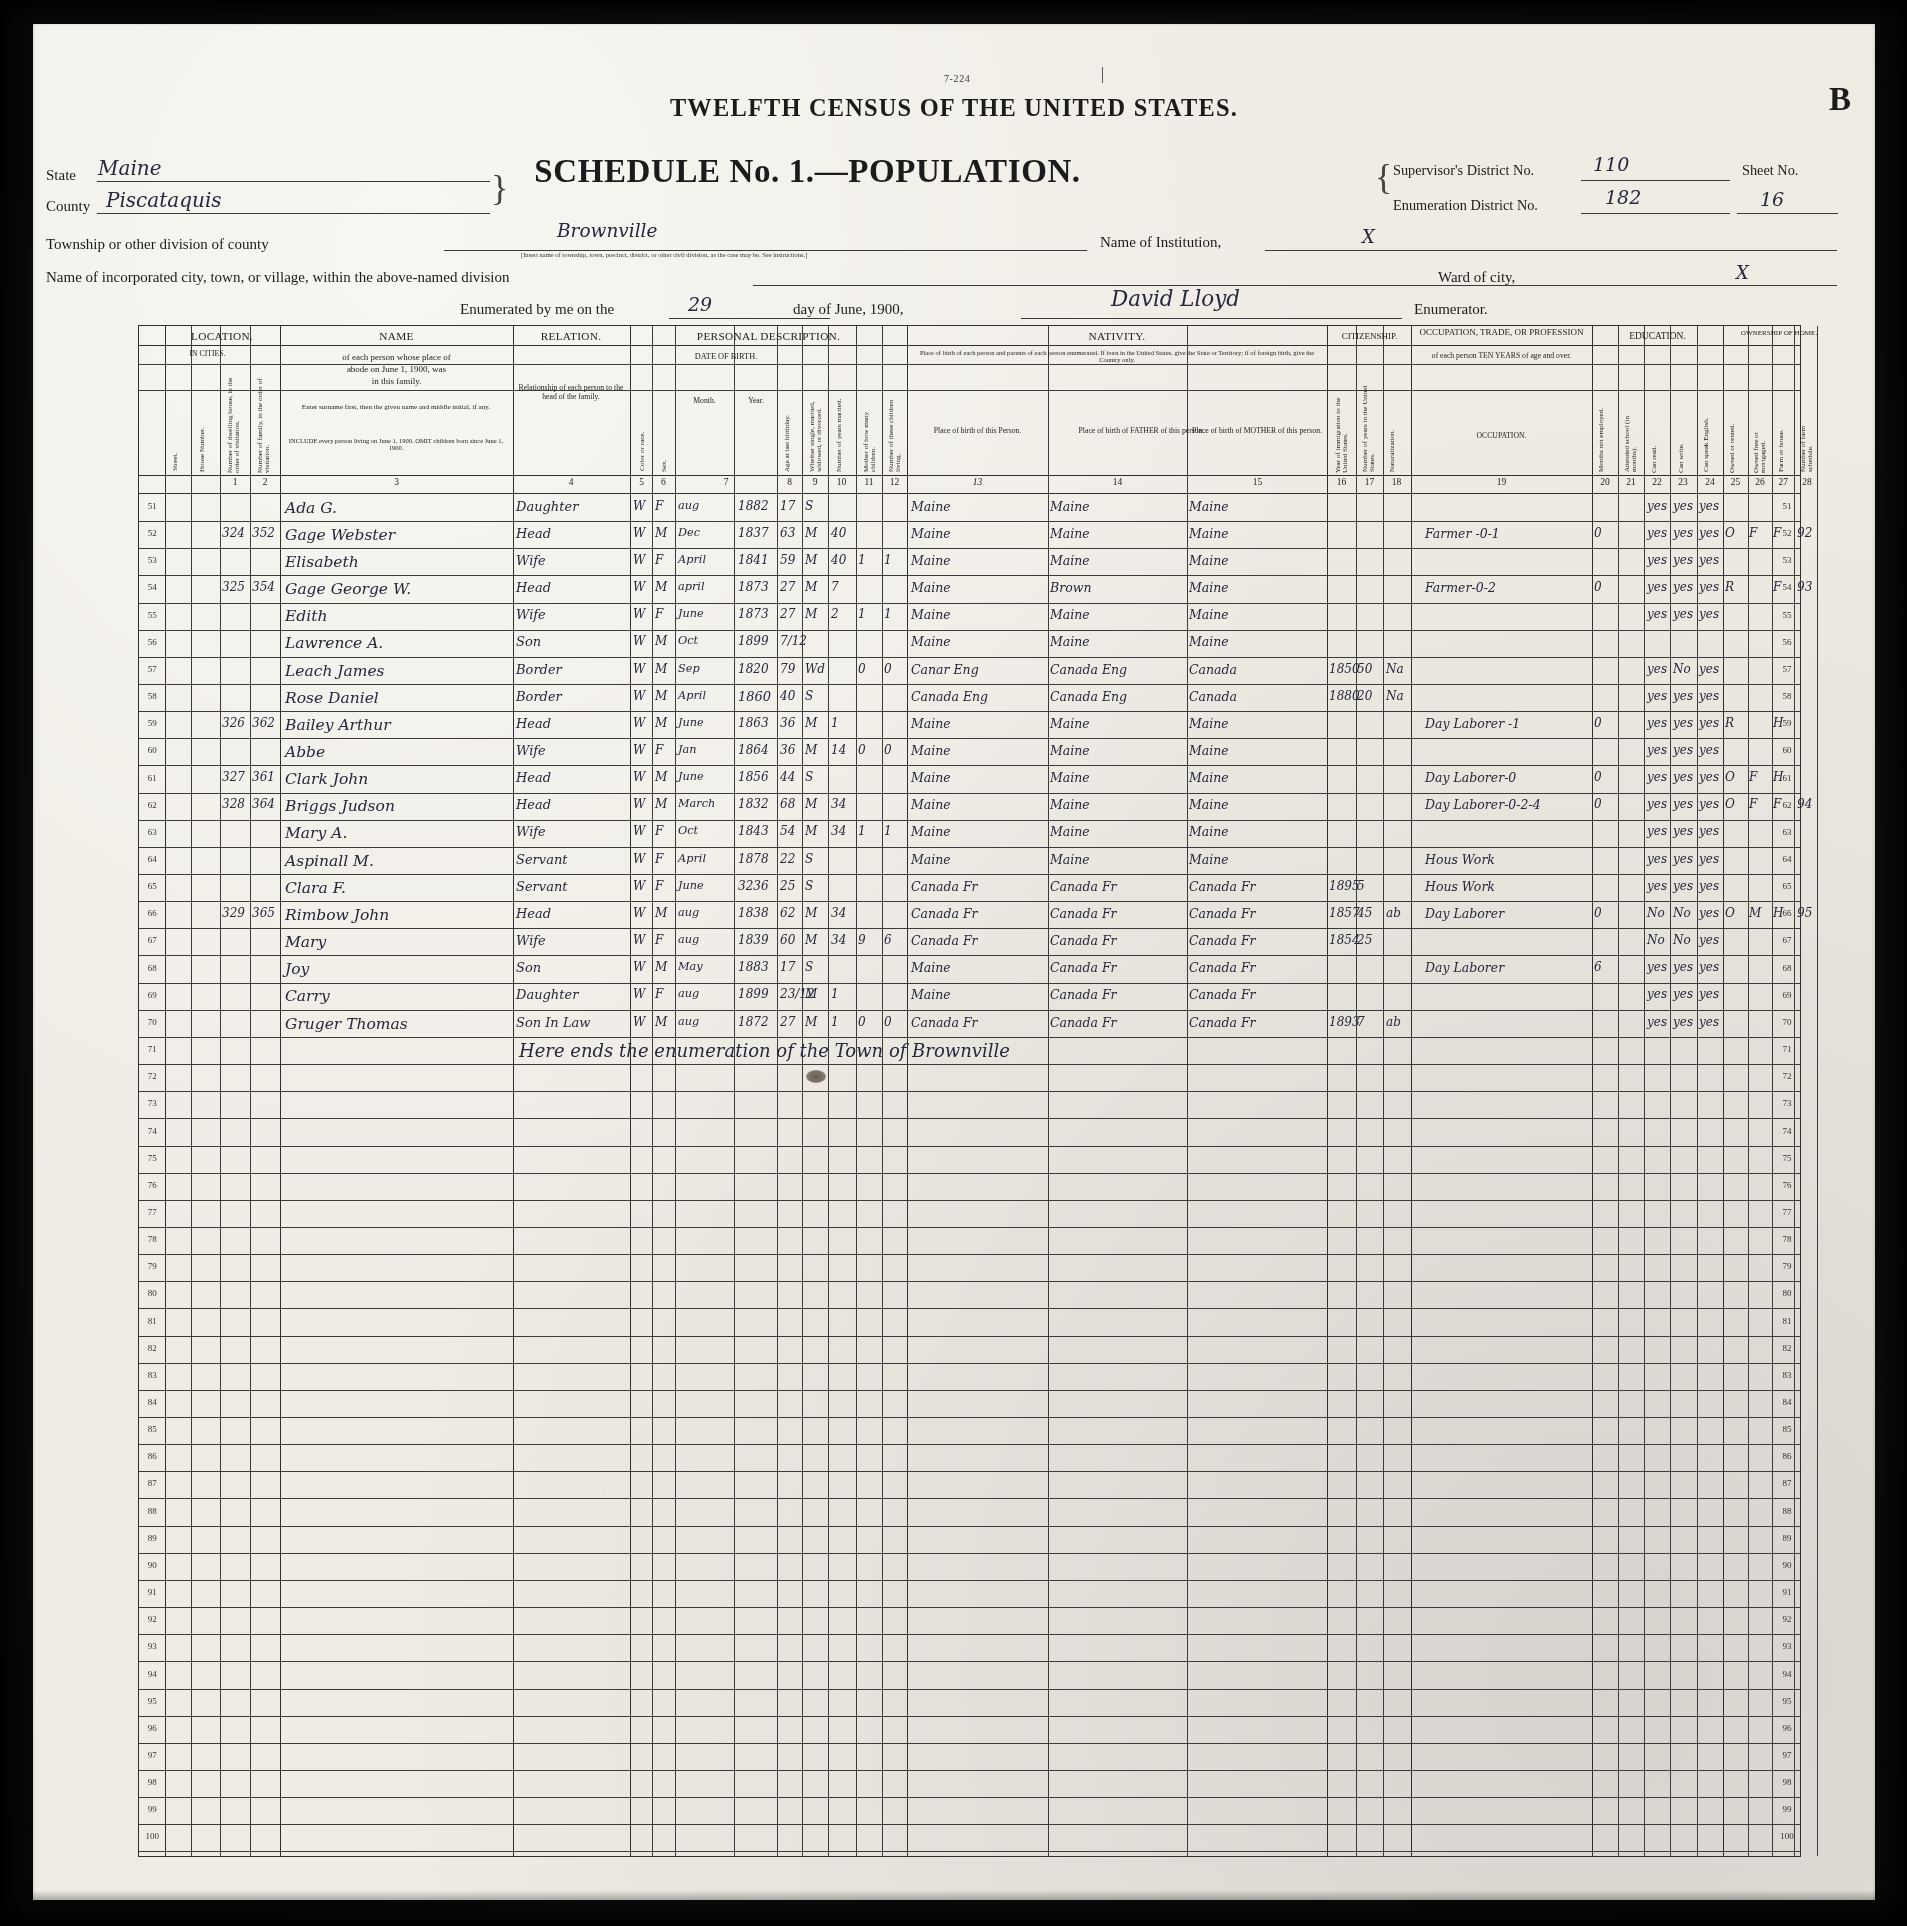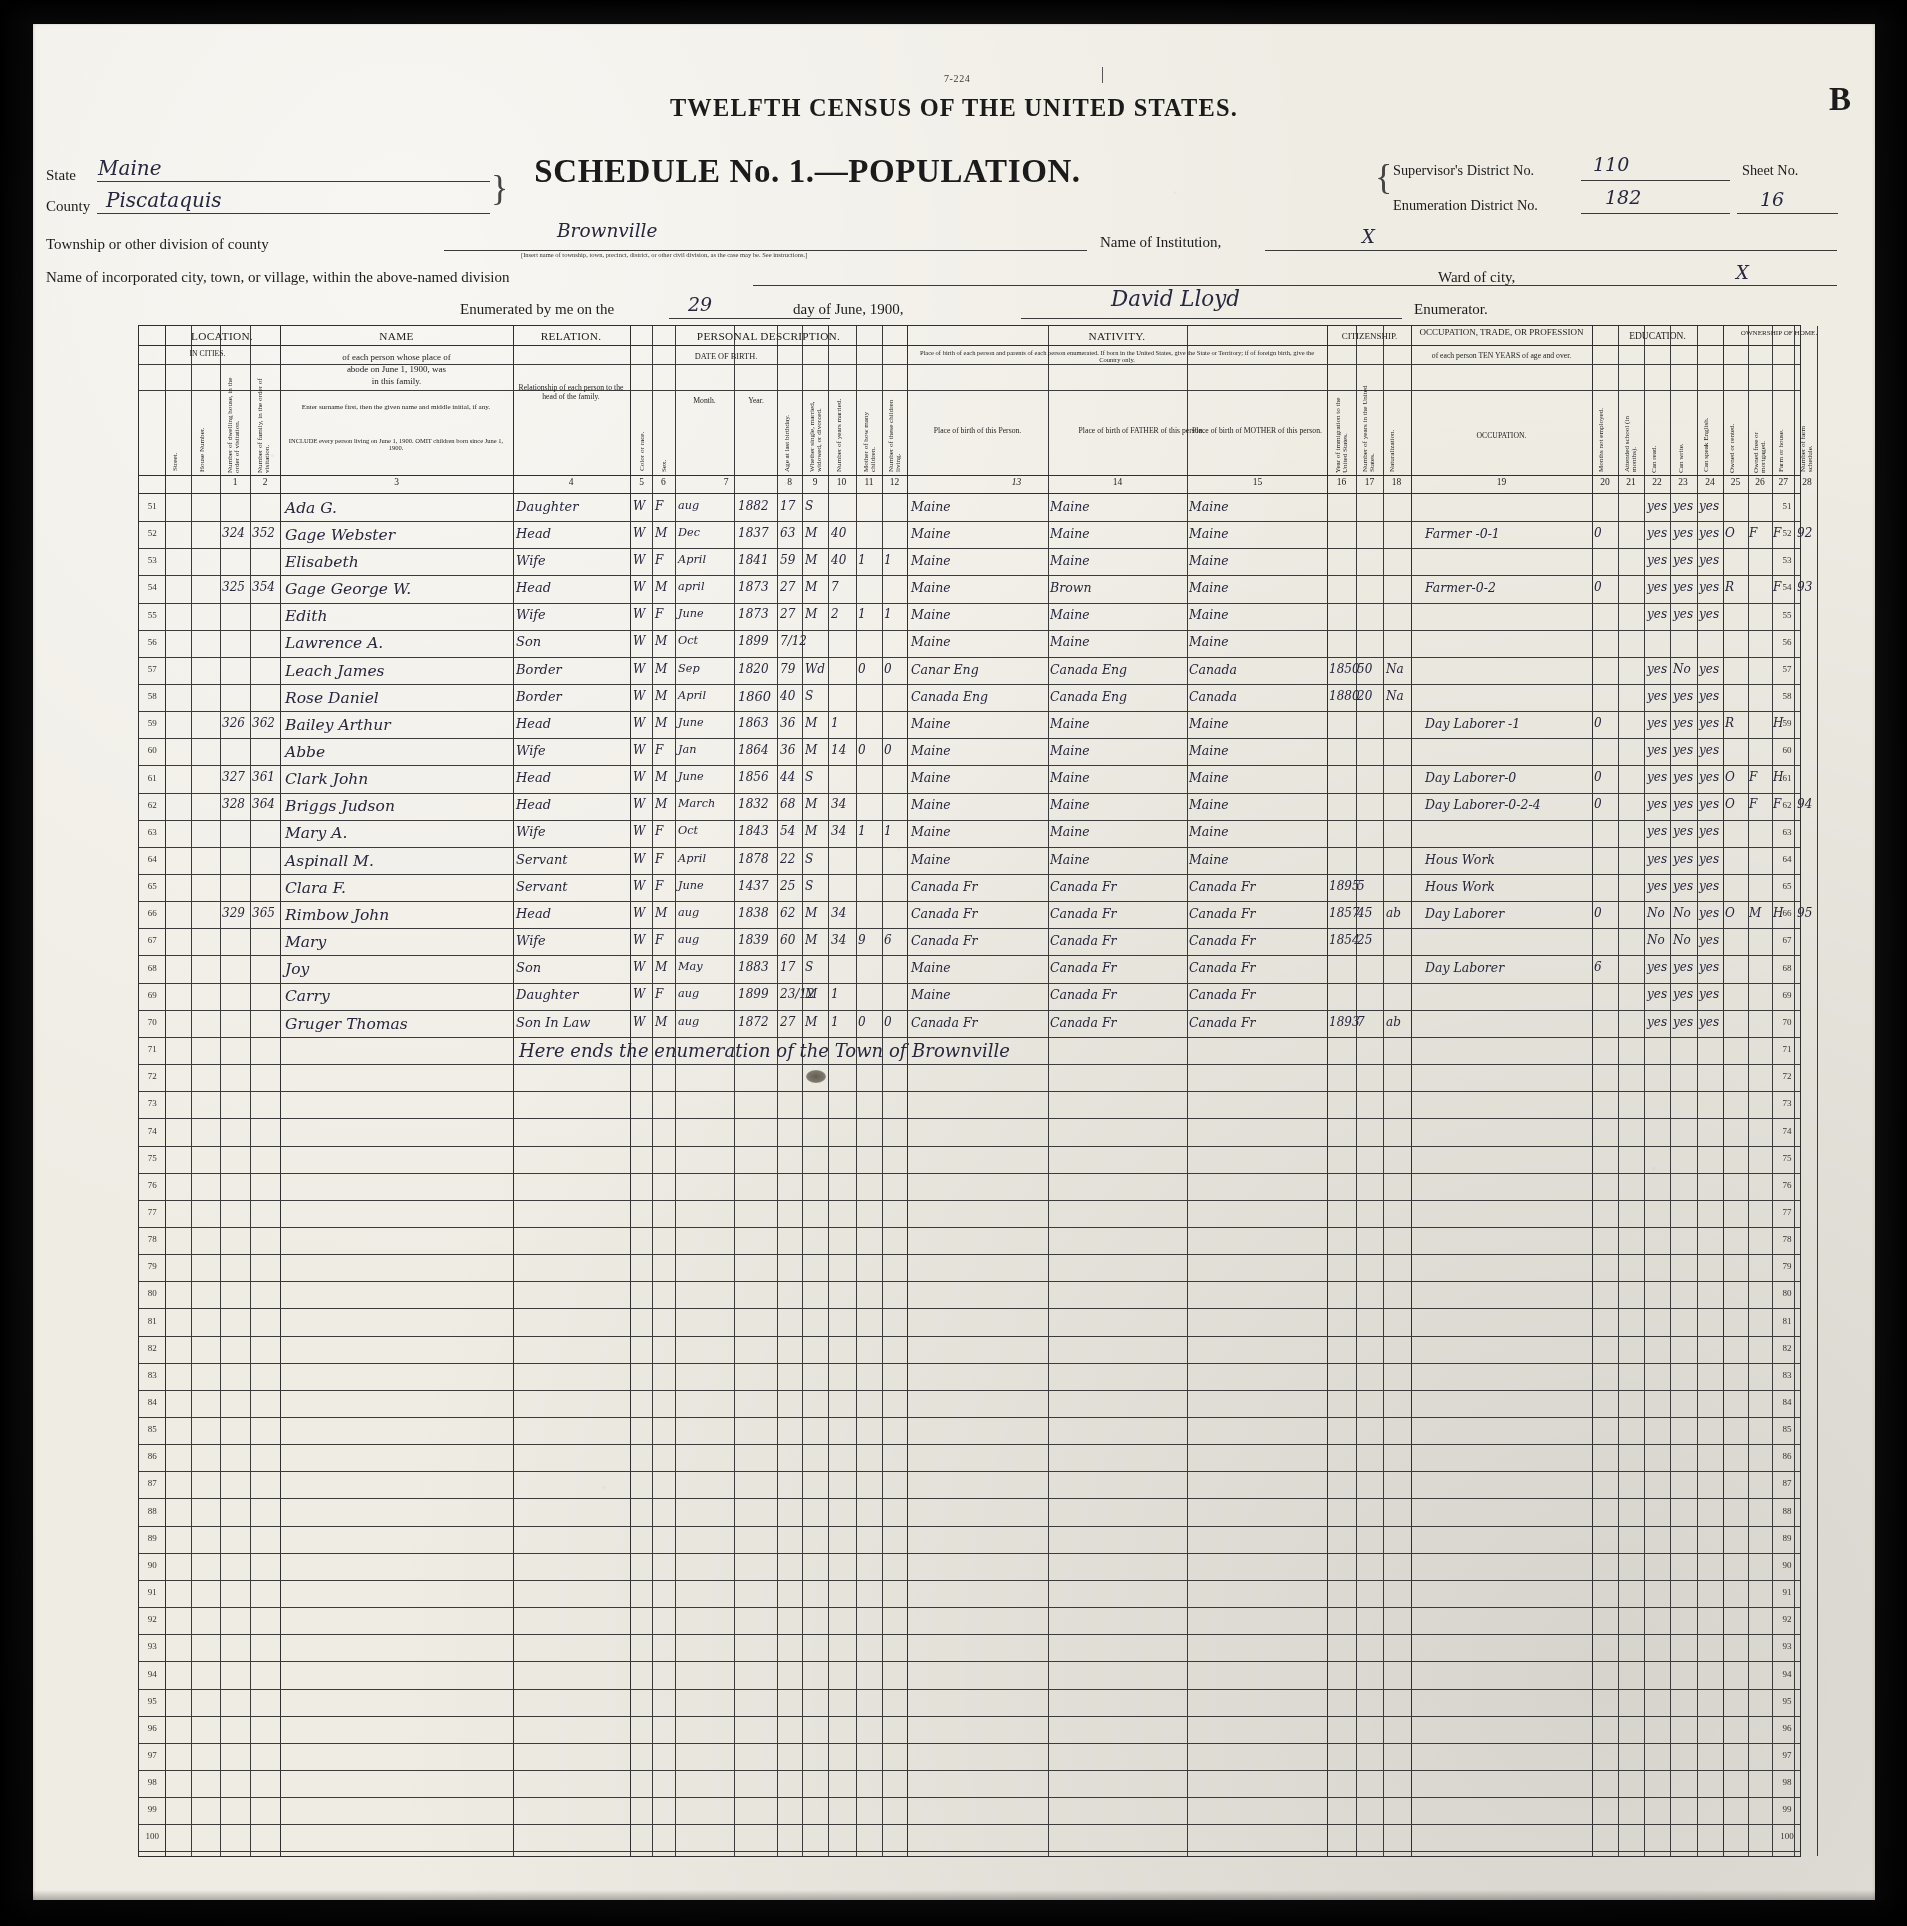--- a/index.html
+++ b/index.html
@@ -231,21 +231,21 @@
     <div class="num" style="left:142px;top:151px;width:231px;">3</div>
     <div class="num" style="left:375px;top:151px;width:114px;">4</div>
     <div class="num" style="left:492px;top:151px;width:21.4px;">5</div>
     <div class="num" style="left:513px;top:151px;width:22.6px;">6</div>
     <div class="num" style="left:537px;top:151px;width:100px;">7</div>
     <div class="num" style="left:638px;top:151px;width:25px;">8</div>
     <div class="num" style="left:663px;top:151px;width:26px;">9</div>
     <div class="num" style="left:689px;top:151px;width:27px;">10</div>
     <div class="num" style="left:717px;top:151px;width:26px;">11</div>
     <div class="num" style="left:743px;top:151px;width:25px;">12</div>
-    <div class="num" style="left:808px;top:151px;width:139px;font-style:italic;">13</div>
+    <div class="num" style="left:769px;top:151px;width:139px;font-style:italic;">13</div>
     <div class="num" style="left:909px;top:151px;width:139px;">14</div>
     <div class="num" style="left:1048px;top:151px;width:141px;">15</div>
     <div class="num" style="left:1188px;top:151px;width:29px;">16</div>
     <div class="num" style="left:1217px;top:151px;width:27px;">17</div>
     <div class="num" style="left:1244px;top:151px;width:27px;">18</div>
     <div class="num" style="left:1272px;top:151px;width:181px;">19</div>
     <div class="num" style="left:1453px;top:151px;width:26px;">20</div>
     <div class="num" style="left:1479px;top:151px;width:26px;">21</div>
     <div class="num" style="left:1505px;top:151px;width:26px;">22</div>
     <div class="num" style="left:1531px;top:151px;width:26px;">23</div>
@@ -659,21 +659,21 @@
           <div class="cell" style="left: 1050px; top: 526px; font-size: 12.5px;">Maine</div>
           <div class="cell" style="left: 1286px; top: 526px; font-size: 12.5px;">Hous Work</div>
           <div class="cell" style="left: 1508px; top: 526px; font-size: 12px;">yes</div>
           <div class="cell" style="left: 1534px; top: 526px; font-size: 12px;">yes</div>
           <div class="cell" style="left: 1560px; top: 526px; font-size: 12px;">yes</div>
           <div class="cell" style="left: 146px; top: 553px; font-size: 15.5px;">Clara F.</div>
           <div class="cell" style="left: 377px; top: 553px; font-size: 13px;">Servant</div>
           <div class="cell" style="left: 494px; top: 553px; font-size: 12px;">W</div>
           <div class="cell" style="left: 516px; top: 553px; font-size: 12px;">F</div>
           <div class="cell" style="left: 539px; top: 553px; font-size: 11.3px;">June</div>
-          <div class="cell" style="left: 599px; top: 553px; font-size: 12px;">1437</div>
+          <div class="cell" style="left: 599px; top: 553px; font-size: 12px;">3236</div>
           <div class="cell" style="left: 641px; top: 553px; font-size: 12px;">25</div>
           <div class="cell" style="left: 666px; top: 553px; font-size: 12px;">S</div>
           <div class="cell" style="left: 772px; top: 553px; font-size: 12.5px;">Canada Fr</div>
           <div class="cell" style="left: 911px; top: 553px; font-size: 12.5px;">Canada Fr</div>
           <div class="cell" style="left: 1050px; top: 553px; font-size: 12.5px;">Canada Fr</div>
           <div class="cell" style="left: 1190px; top: 553px; font-size: 12px;">1895</div>
           <div class="cell" style="left: 1218px; top: 553px; font-size: 12px;">5</div>
           <div class="cell" style="left: 1286px; top: 553px; font-size: 12.5px;">Hous Work</div>
           <div class="cell" style="left: 1508px; top: 553px; font-size: 12px;">yes</div>
           <div class="cell" style="left: 1534px; top: 553px; font-size: 12px;">yes</div>

